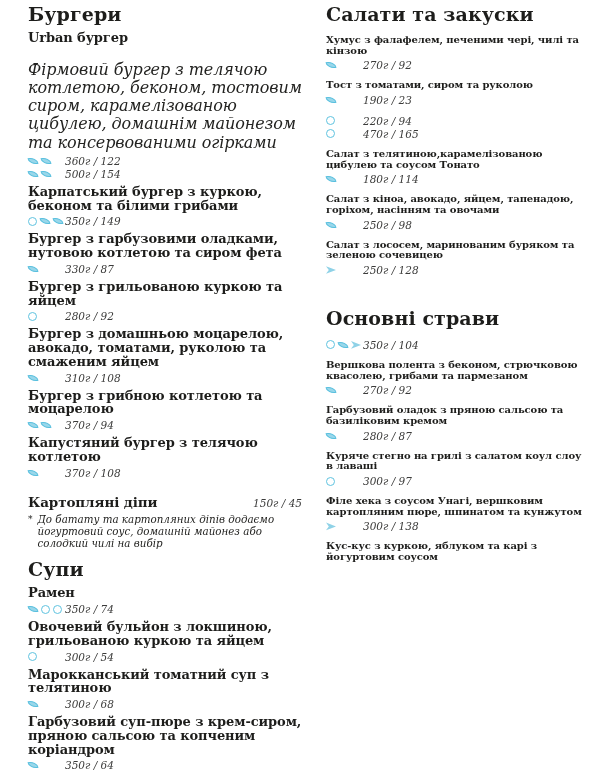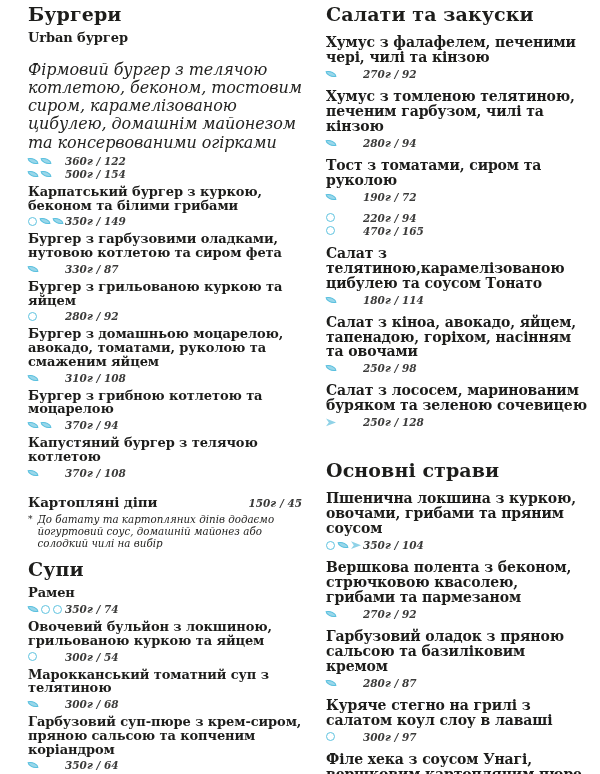--- a/index.html
+++ b/index.html
@@ -26,29 +26,29 @@
     text-align:left; margin:0; letter-spacing:0.1px;
   }
   .section-title.align-left { text-align:left; }
 
   .item { margin-top:5px; }
   .col-right .item { margin-top:9px; }
   .item-title {
     font-weight:bold; font-size:13px; line-height:1.06;
     letter-spacing:-0.1px;
   }
-  .col-right .item-title { font-size:14px; line-height:1.07; }
+  .col-right .item-title { font-size:10px; line-height:1.07; }
   .item-desc {
     font-style:italic; font-size:16px; line-height:1.14;
     margin-top:16px; color:#232321; letter-spacing:-0.1px;
   }
   .price-line { display:flex; align-items:center; margin-top:3px; min-height:11px; }
   .price-line + .price-line { margin-top:1px; }
   .icons { display:flex; align-items:center; gap:3px; width:37px; flex:none; }
-  .price { font-style:italic; font-size:10.5px; color:#3b3b3a; white-space:nowrap;font-weight:bold; }
+  .price { font-style:italic; font-size:10.5px; color:#3b3b3a; white-space:nowrap; }
 
   
   .ic { display:inline-block; flex:none; }
   .ic-circle { width:9px; height:9px; border:1.5px solid #5fc3e0; border-radius:50%; background:#fff; }
   .ic-leaf   { width:10px; height:8px; background:#9ad7ea; border:1px solid #58bfde;
                border-radius:0 100% 0 100%; transform:rotate(-14deg); }
   .ic-fish   { width:10px; height:9px; background:#8fd2e7;
                clip-path:polygon(0 8%, 100% 50%, 0 92%, 28% 50%); }
 
   
@@ -203,35 +203,26 @@
         <div class="item">
           <div class="item-title">Хумус з фалафелем, печеними чері, чилі та кінзою</div>
           <div class="price-line">
             <span class="icons">
               <span class="ic ic-leaf"></span>
             </span>
             <span class="price">270г / 92</span>
           </div>
         </div>
         <div class="item">
-          <div class="item-title">Хумус з томленою телятиною, печеним гарбузом, чилі та кінзою</div>
-          <div class="price-line">
-            <span class="icons">
-              <span class="ic ic-leaf"></span>
-            </span>
-            <span class="price">280г / 94</span>
-          </div>
-        </div>
-        <div class="item">
           <div class="item-title">Тост з томатами, сиром та руколою</div>
           <div class="price-line">
             <span class="icons">
               <span class="ic ic-leaf"></span>
             </span>
-            <span class="price">190г / 72</span>
+            <span class="price">190г / 23</span>
           </div>
         </div>
         <div class="item">
           <div class="price-line">
             <span class="icons">
               <span class="ic ic-circle"></span>
             </span>
             <span class="price">220г / 94</span>
           </div>
           <div class="price-line">
@@ -265,21 +256,20 @@
             <span class="icons">
               <span class="ic ic-fish"></span>
             </span>
             <span class="price">250г / 128</span>
           </div>
         </div>
       </div>
       <div class="section">
         <h2 class="section-title">Основні страви</h2>
         <div class="item">
-          <div class="item-title">Пшенична локшина з куркою, овочами, грибами та пряним соусом</div>
           <div class="price-line">
             <span class="icons">
               <span class="ic ic-circle"></span>
               <span class="ic ic-leaf"></span>
               <span class="ic ic-fish"></span>
             </span>
             <span class="price">350г / 104</span>
           </div>
         </div>
         <div class="item">

